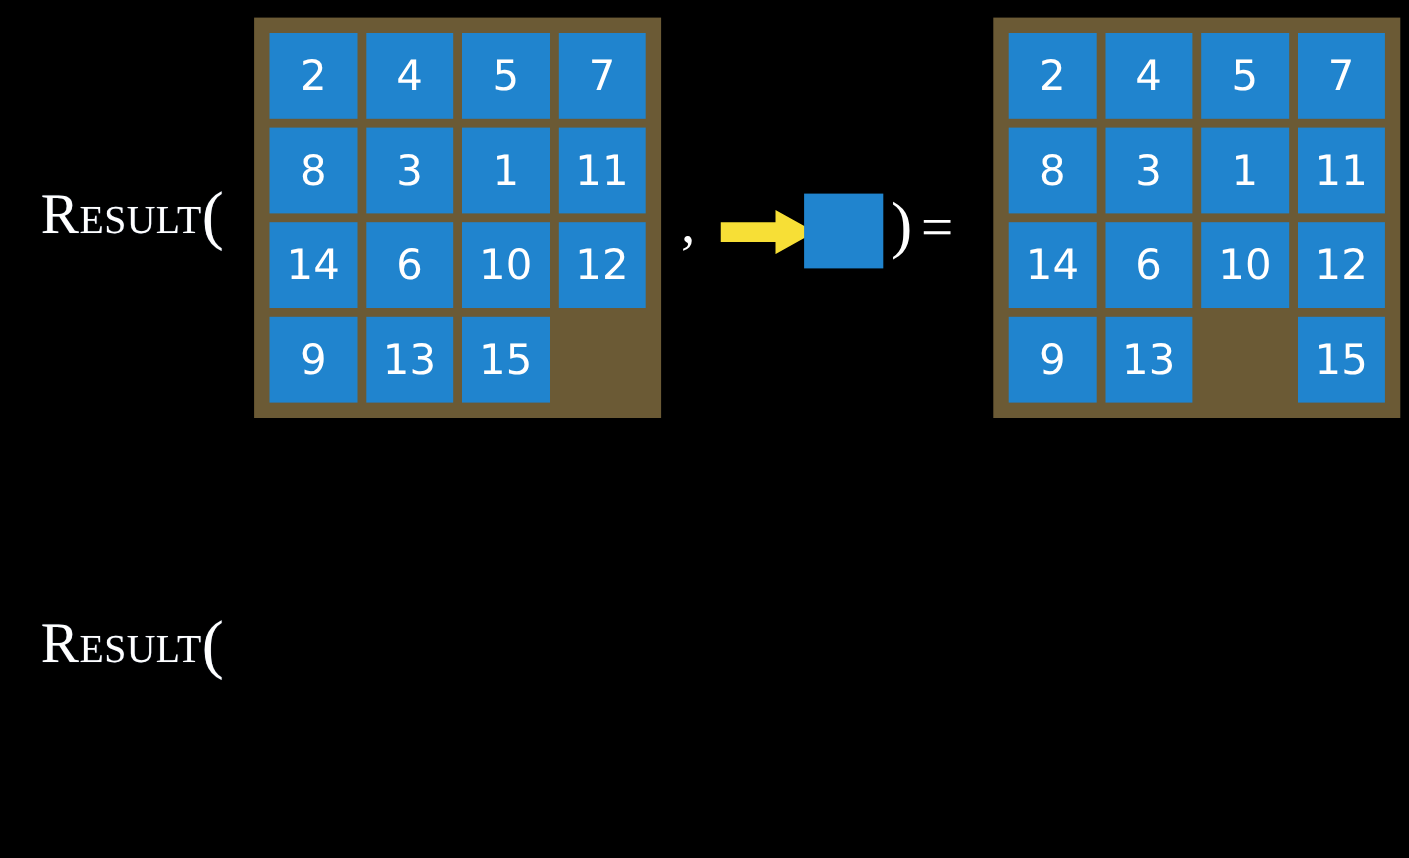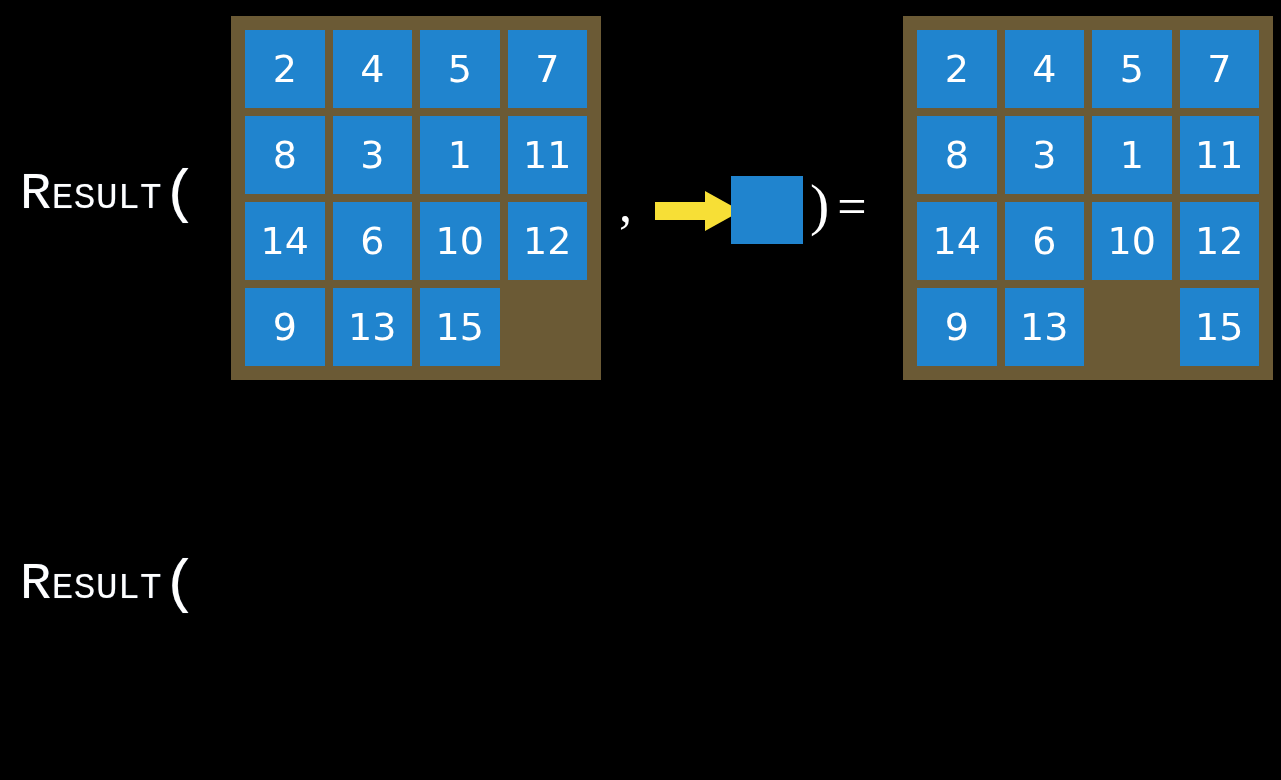--- a/index.html
+++ b/index.html
@@ -21,25 +21,25 @@
     left: 0;
     width: 1281px;
     height: 390px;
   }
   #row-1 { top: 0px; }
   #row-2 { top: 390px; }
 
   
   .result-label {
     position: absolute;
-    left: 20px;
+    left: 37px;
     top: 50%;
     transform: translateY(-50%);
     color: #ffffff;
-    font-family: Liberation Mono, monospace;
+    font-family: Liberation Serif, serif;
     font-variant: small-caps;
     font-size: 52px;
     line-height: 1;
     letter-spacing: 0.5px;
     white-space: nowrap;
     text-shadow: 0 0 1px rgba(120,150,200,0.55);
   }
   .result-label .paren {
     font-variant: normal;
     font-size: 60px;

